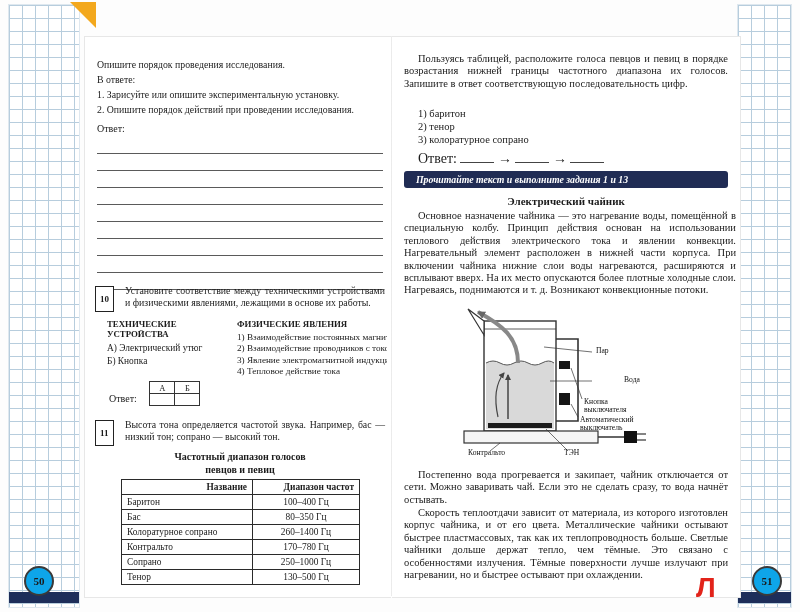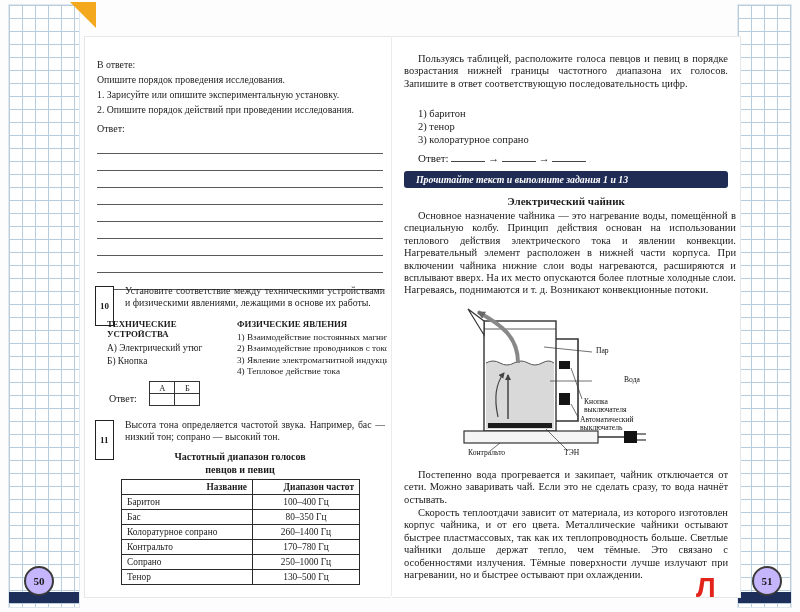--- a/index.html
+++ b/index.html
@@ -10,21 +10,21 @@
   .strip{position:absolute;top:4px;height:602px;background-color:#ffffff;
     background-image:linear-gradient(#b7cddd 1px,transparent 1px),
                      linear-gradient(90deg,#b7cddd 1px,transparent 1px);
     background-size:13px 13px;border:1px solid #dfe8ef;}
   .strip-left{left:8px;width:70px;}
   .strip-right{left:737px;width:53px;}
   .band{position:absolute;left:0;right:0;bottom:4px;height:11px;background:#1d2e5a;}
   .corner-accent{position:absolute;left:70px;top:2px;width:26px;height:26px;
     background:#f3a81d;clip-path:polygon(0 0,100% 0,100% 100%);}
 
-  .badge{position:absolute;width:26px;height:26px;border-radius:50%;background:#c4b5fd;
+  .badge{position:absolute;width:26px;height:26px;border-radius:50%;background:#0ea5e9;
     border:2px solid #3a3a3a;font-size:11px;font-weight:bold;display:flex;
     align-items:center;justify-content:center;z-index:5;}
   .badge-left{left:24px;top:566px;}
   .badge-right{left:752px;top:566px;}
 
   .watermark{position:absolute;left:696px;top:572px;font-family:"Liberation Sans",sans-serif;
     font-size:28px;font-weight:800;color:#e2231a;z-index:6;}
 
   
   .page{position:absolute;top:36px;height:560px;background:#ffffff;border:1px solid #e7e7e7;}
@@ -39,21 +39,21 @@
 
   
   .lp-intro{position:absolute;top:20px;left:12px;right:8px;}
   .lp-answer-label{position:absolute;top:86px;left:12px;font-size:10px;}
   .lp-lines{position:absolute;top:100px;left:12px;right:8px;}
   .ans-line{height:16px;border-bottom:1px solid #5a5a5a;}
   .taskrow{position:absolute;left:10px;right:6px;}
   .task10{top:248px;}
   .task11{top:382px;}
   .numbox{position:absolute;left:0;top:1px;border:1px solid #222;font-size:9px;
-    font-weight:bold;padding:14px 4px;background:#fff;}
+    font-weight:bold;padding:7px 4px;background:#fff;}
   .tasktext{margin-left:30px;font-size:9.8px;line-height:12.2px;text-align:justify;}
   .cols{position:absolute;top:282px;left:22px;right:4px;display:flex;}
   .col-left{width:140px;}
   .col-right{width:150px;margin-left:4px;}
   .colhead{font-size:8.8px;font-weight:bold;margin-bottom:3px;}
   .col-left .item{font-size:9.4px;line-height:13px;white-space:nowrap;overflow:hidden;}
   .col-right .item{font-size:9.2px;line-height:11.4px;white-space:nowrap;overflow:hidden;}
   .answer2{position:absolute;top:344px;left:24px;font-size:10px;}
   .mini-table{display:inline-block;margin-left:10px;vertical-align:-4px;
     border-collapse:collapse;}
@@ -63,21 +63,21 @@
     font-weight:bold;font-size:10px;line-height:12.5px;}
   .freq-table{position:absolute;top:442px;left:36px;border-collapse:collapse;}
   .freq-table td,.freq-table th{border:1px solid #2a2a2a;font-size:9.4px;padding:1px 5px;height:12px;}
   .freq-table th{font-weight:bold;text-align:right;}
   .freq-table td.name{width:120px;text-align:left;}
   .freq-table td.range{width:96px;text-align:center;}
 
   
   .rp-task{position:absolute;top:16px;left:12px;right:12px;}
   .rp-options{position:absolute;top:70px;left:26px;font-size:10.5px;line-height:13px;}
-  .rp-answer{position:absolute;top:114px;left:26px;font-size:11px;}
+  .rp-answer{position:absolute;top:114px;left:26px;font-size:14px;}
   .blank{display:inline-block;width:34px;border-bottom:1px solid #444;height:10px;}
   .rp-banner{position:absolute;top:134px;left:12px;width:312px;height:17px;line-height:17px;
     background:#202c54;color:#ffffff;font-weight:bold;font-style:italic;font-size:9.8px;
     padding-left:12px;border-radius:3px;}
   .rp-title{position:absolute;top:158px;left:12px;right:12px;text-align:center;
     font-weight:bold;font-size:11px;}
   .rp-para1{position:absolute;top:173px;left:12px;right:4px;}
   .rp-para2{position:absolute;top:432px;left:12px;right:12px;}
   .rp-para3{position:absolute;top:470px;left:12px;right:12px;}
 
@@ -97,22 +97,22 @@
 
   <div class="strip strip-right">
     <div class="band"></div>
   </div>
 
   <div class="gutter"></div>
 
   <div class="page page-left">
 
     <div class="lp-intro">
+      <div class="t">Опишите порядок проведения исследования.</div>
       <div class="t">В ответе:</div>
-      <div class="t">Опишите порядок проведения исследования.</div>
       <div class="t">1.  Зарисуйте или опишите экспериментальную установку.</div>
       <div class="t">2.  Опишите порядок действий при проведении исследования.</div>
     </div>
 
     <div class="lp-answer-label">Ответ:</div>
 
     <div class="lp-lines">
       <div class="ans-line"></div>
       <div class="ans-line"></div>
       <div class="ans-line"></div>

